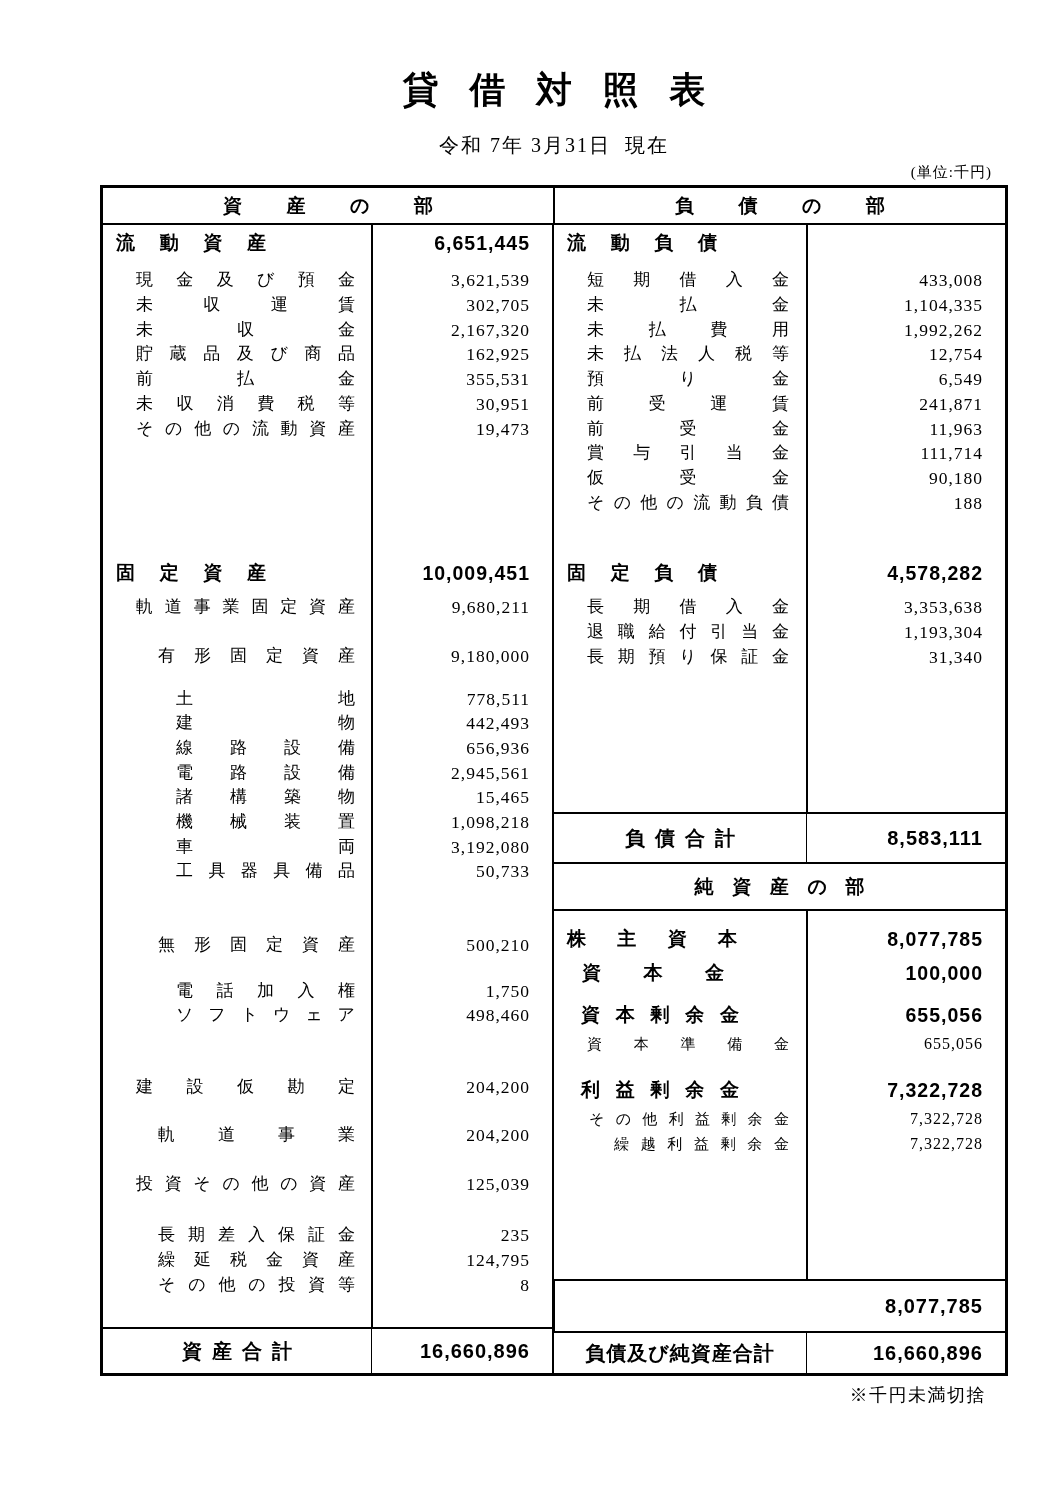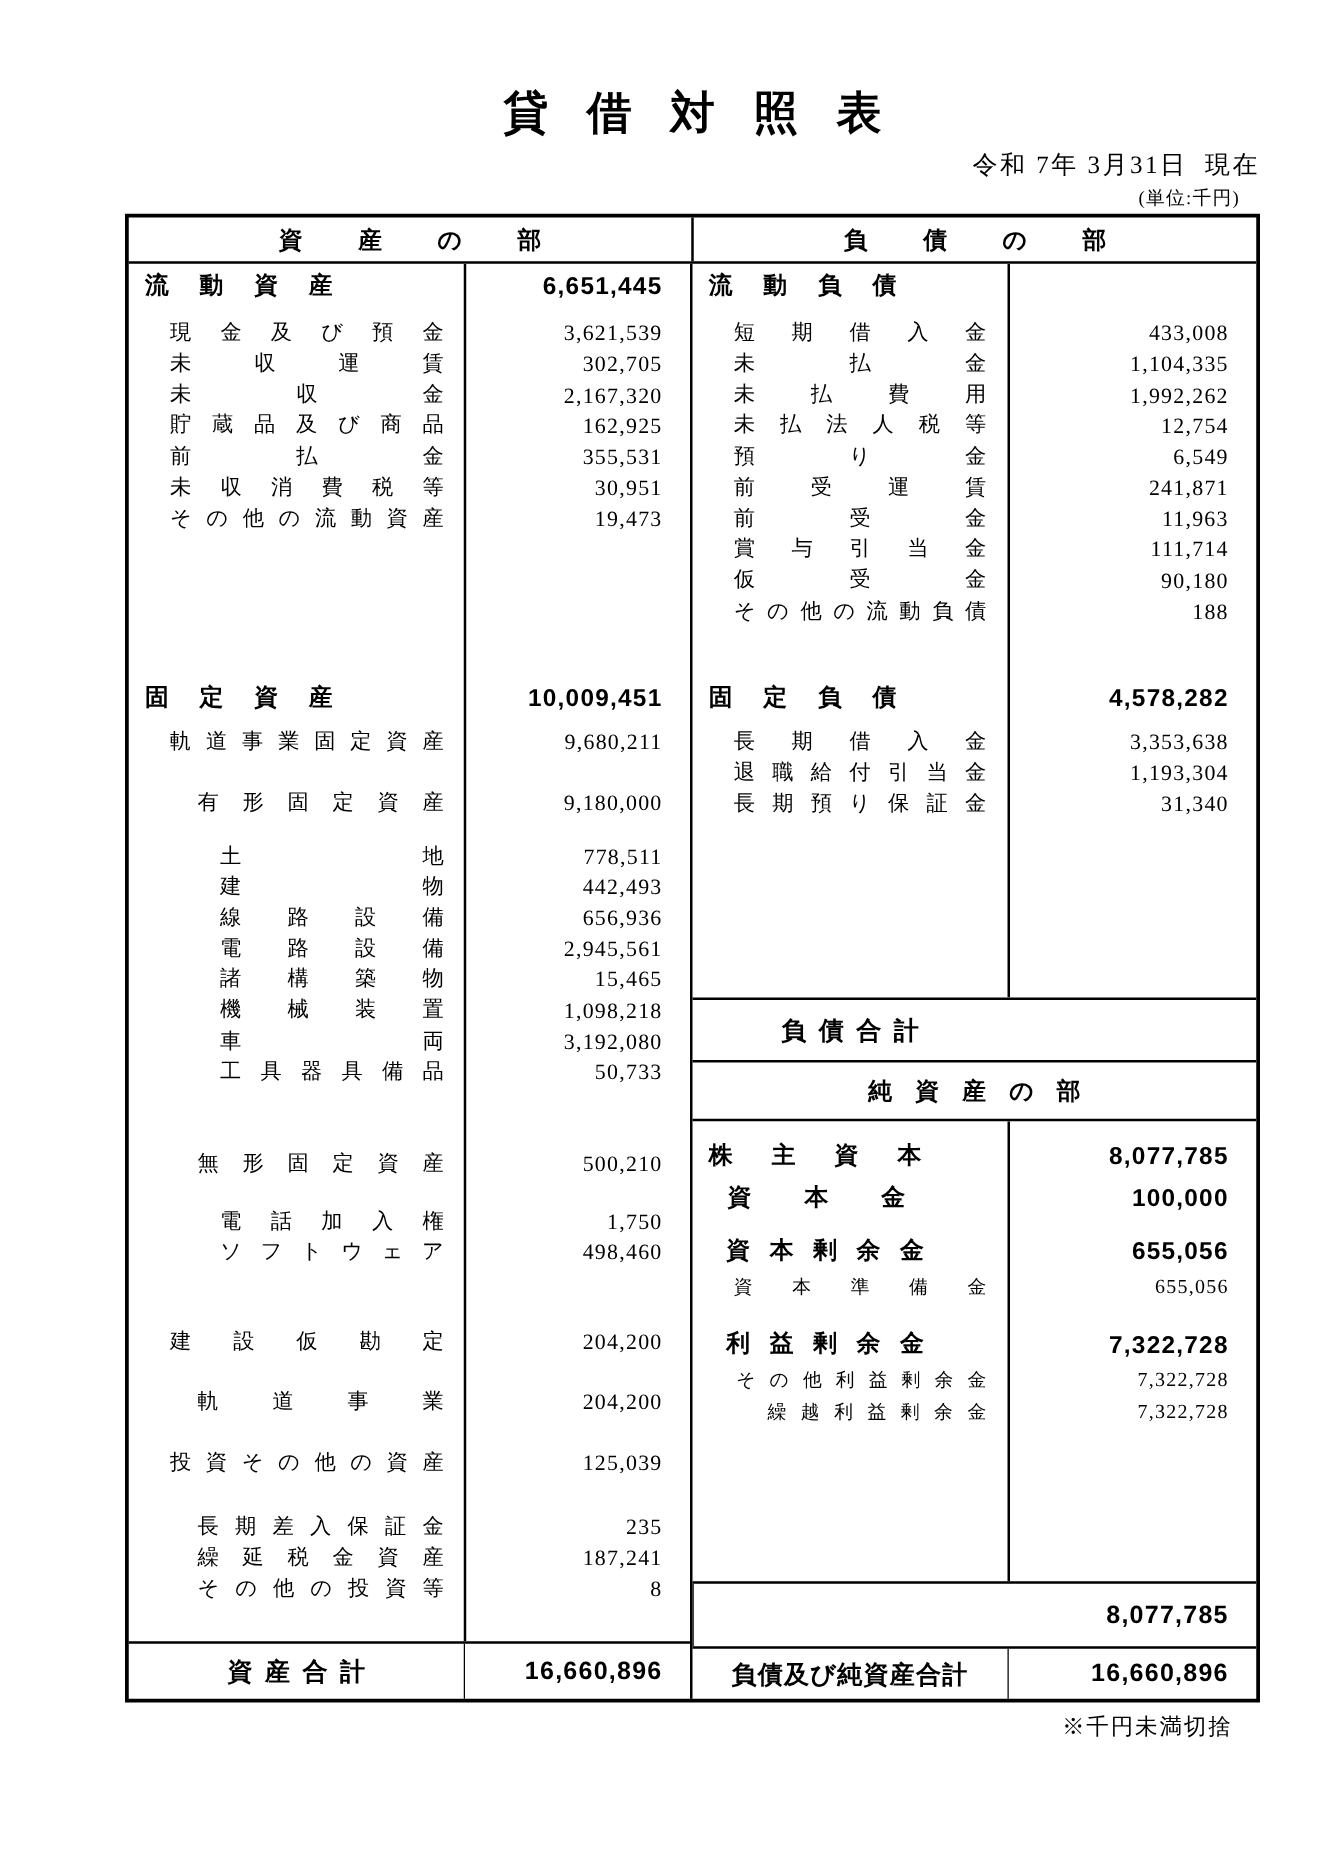--- a/index.html
+++ b/index.html
@@ -9,21 +9,21 @@
     position:relative; overflow:hidden; margin:0 auto;
     font-family:"Liberation Serif","DejaVu Serif",serif;
   }
   .content { margin-left:100px; width:908px; }
   .gothic { font-family:Liberation Serif, serif; font-weight:bold; }
 
   .title {
     margin:0; padding-top:70px; text-align:center;
     font-size:36px; letter-spacing:0.85em; padding-left:0.85em; line-height:1.15;
   }
-  .date { text-align:right; font-size:20px; margin-top:7px; white-space:pre; letter-spacing:2px; }
+  .date { text-align:center; font-size:20px; margin-top:21px; white-space:pre; letter-spacing:2px; }
   .unit { text-align:right; font-size:15px; margin-top:4px; padding-right:16px; letter-spacing:1px; }
 
   .sheet { margin-top:3px; border:3px solid #000; width:908px; box-sizing:border-box; }
 
   .hdr-row { display:flex; height:35px; border-bottom:2.5px solid #000; }
   .hdr-cell { flex:1; display:flex; align-items:center; justify-content:center; font-size:19px; }
   .hdr-cell.left { border-right:2.5px solid #000; }
 
   .spread { display:flex; justify-content:space-between; }
   .w210 { width:210px; } .w170 { width:170px; }
@@ -428,21 +428,21 @@
                 <div class="lbl">
                   <span class="lbl-inner spread" style="margin-left: 55px;">
                     <span>繰</span>
                     <span>延</span>
                     <span>税</span>
                     <span>金</span>
                     <span>資</span>
                     <span>産</span>
                   </span>
                 </div>
-                <div class="amt">187,241</div>
+                <div class="amt">124,795</div>
               </div>
               <div class="row item">
                 <div class="lbl">
                   <span class="lbl-inner spread" style="margin-left: 55px;">
                     <span>そ</span>
                     <span>の</span>
                     <span>他</span>
                     <span>の</span>
                     <span>投</span>
                     <span>資</span>
@@ -632,20 +632,21 @@
                     <span>保</span>
                     <span>証</span>
                     <span>金</span>
                   </span>
                 </div>
                 <div class="amt">31,340</div>
               </div>
             </div>
           <div class="total-row liab-total">
             <div class="t-lbl ls-wide">負債合計</div>
+            <div class="t-amt">8,583,111</div>
           </div>
           <div class="net-header gothic">
             <span class="spread w170">
                 <span>純</span>
                 <span>資</span>
                 <span>産</span>
                 <span>の</span>
                 <span>部</span>
               </span>
           </div>

